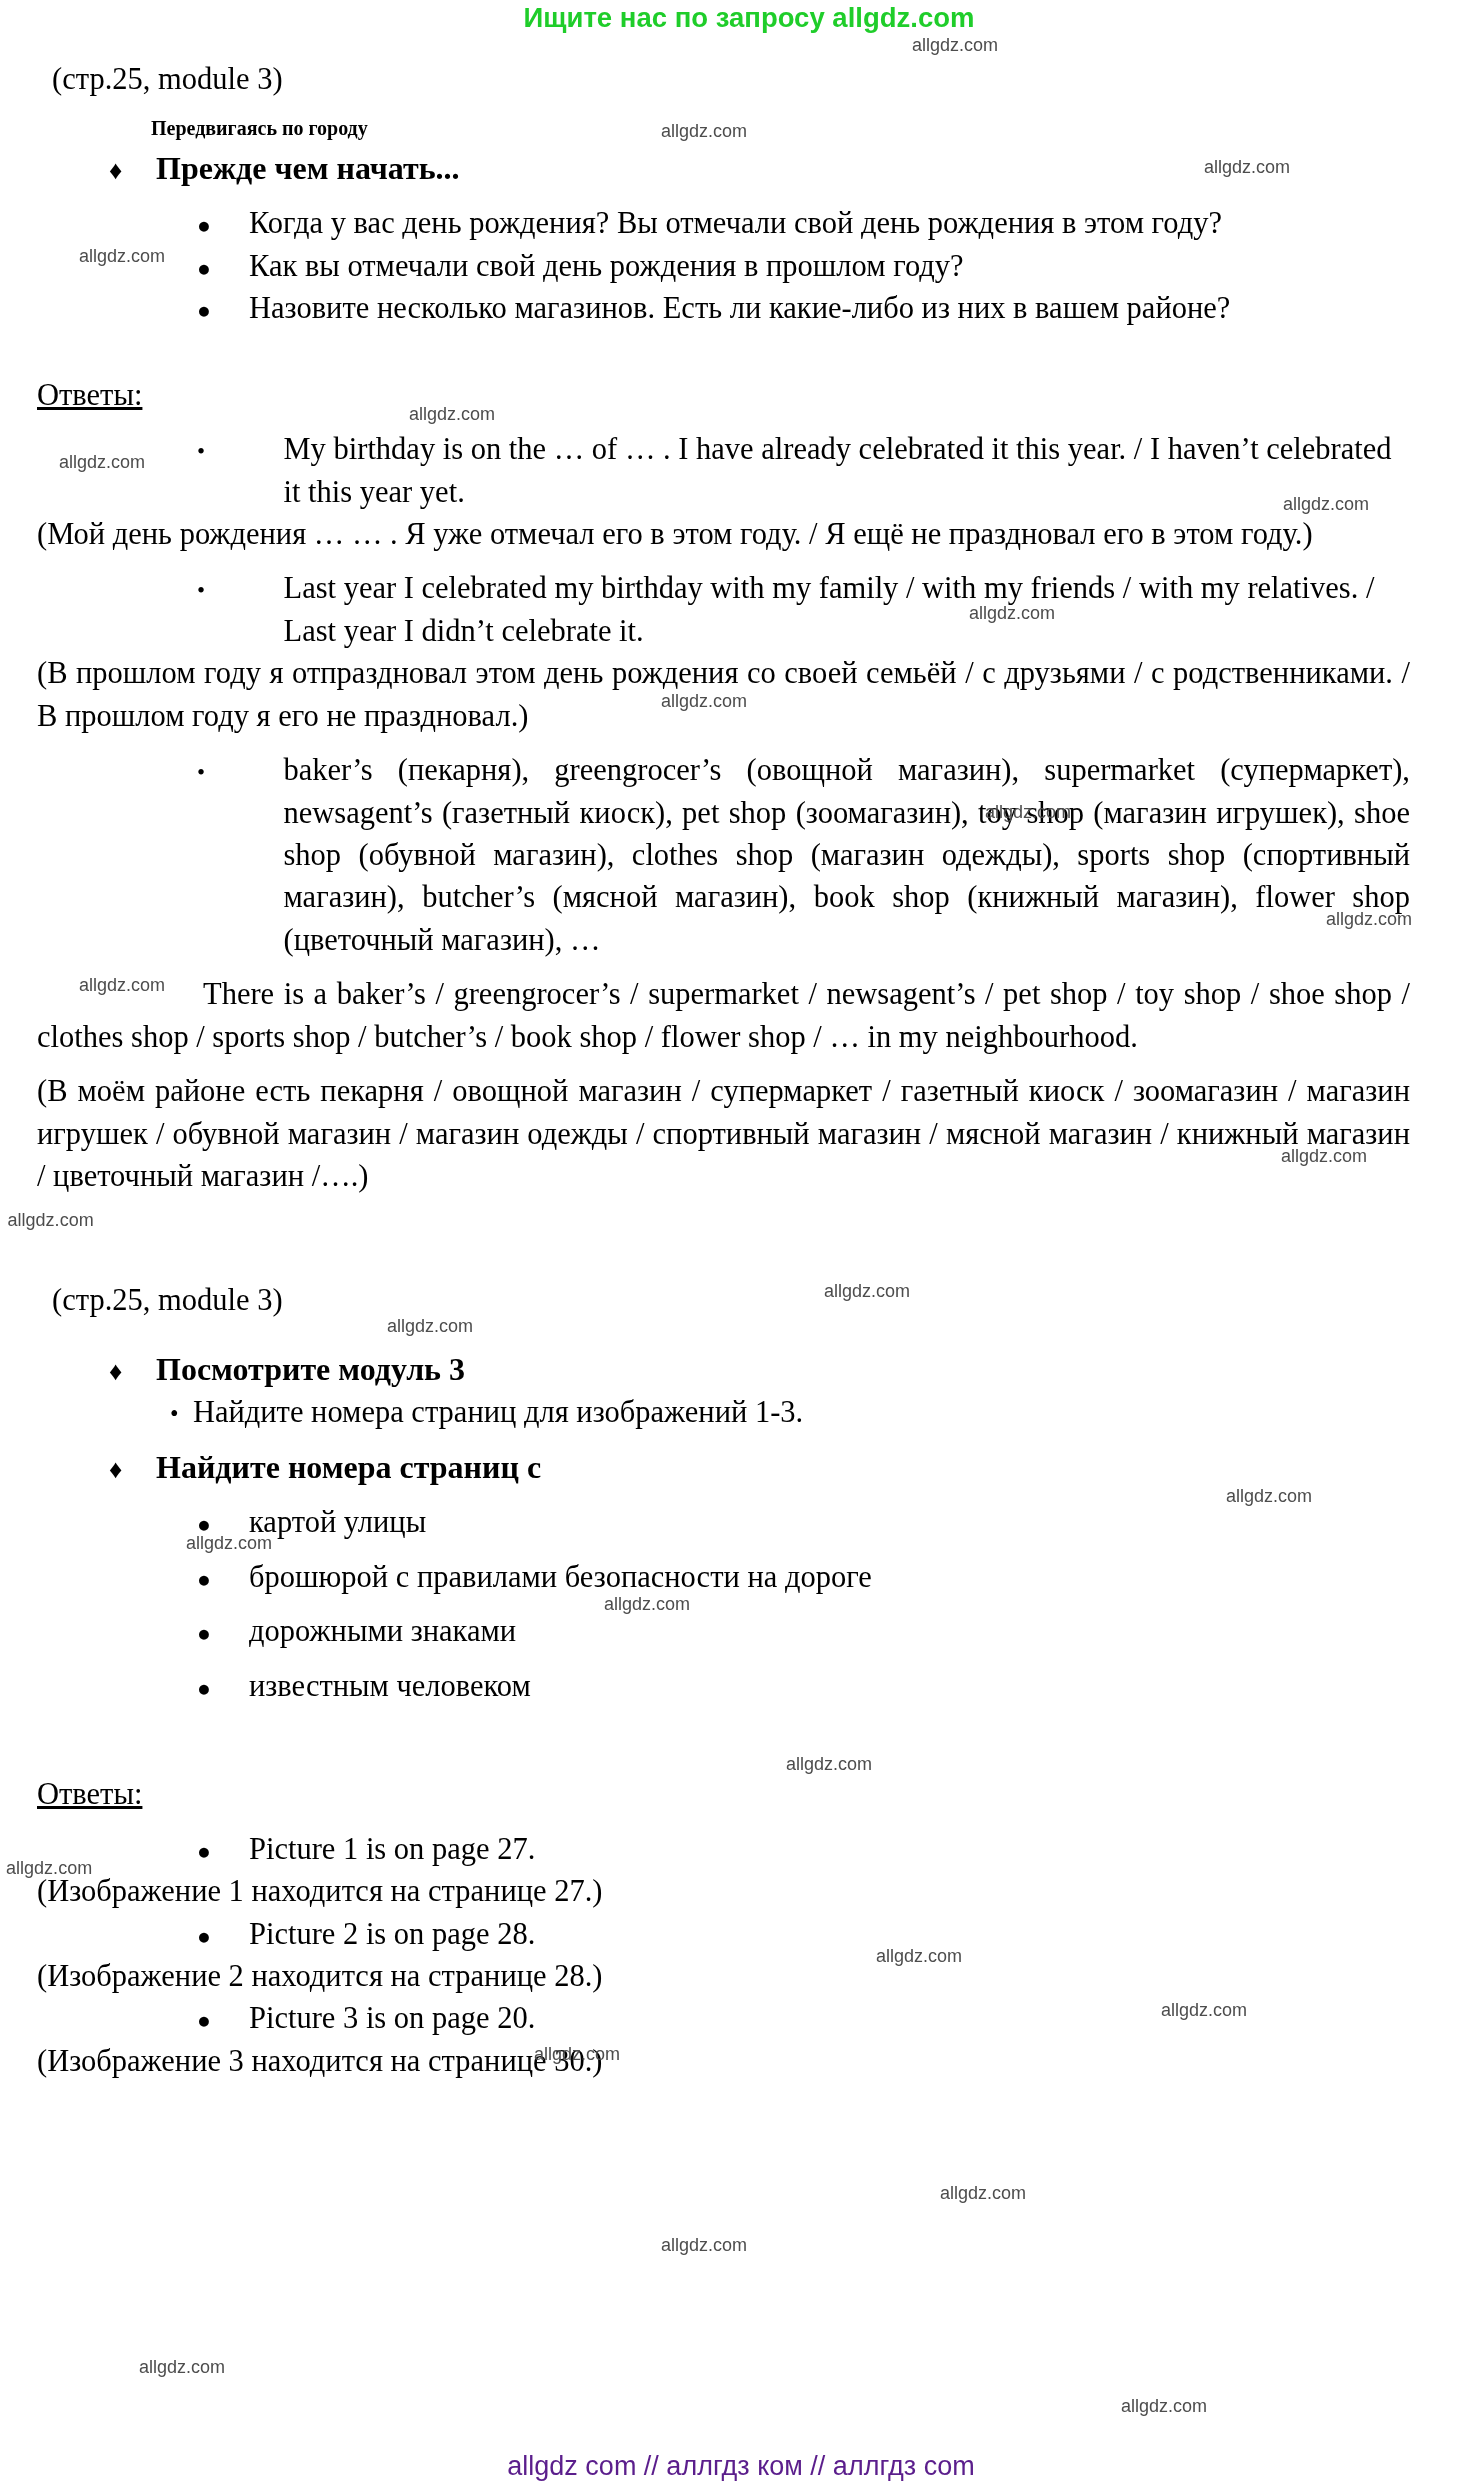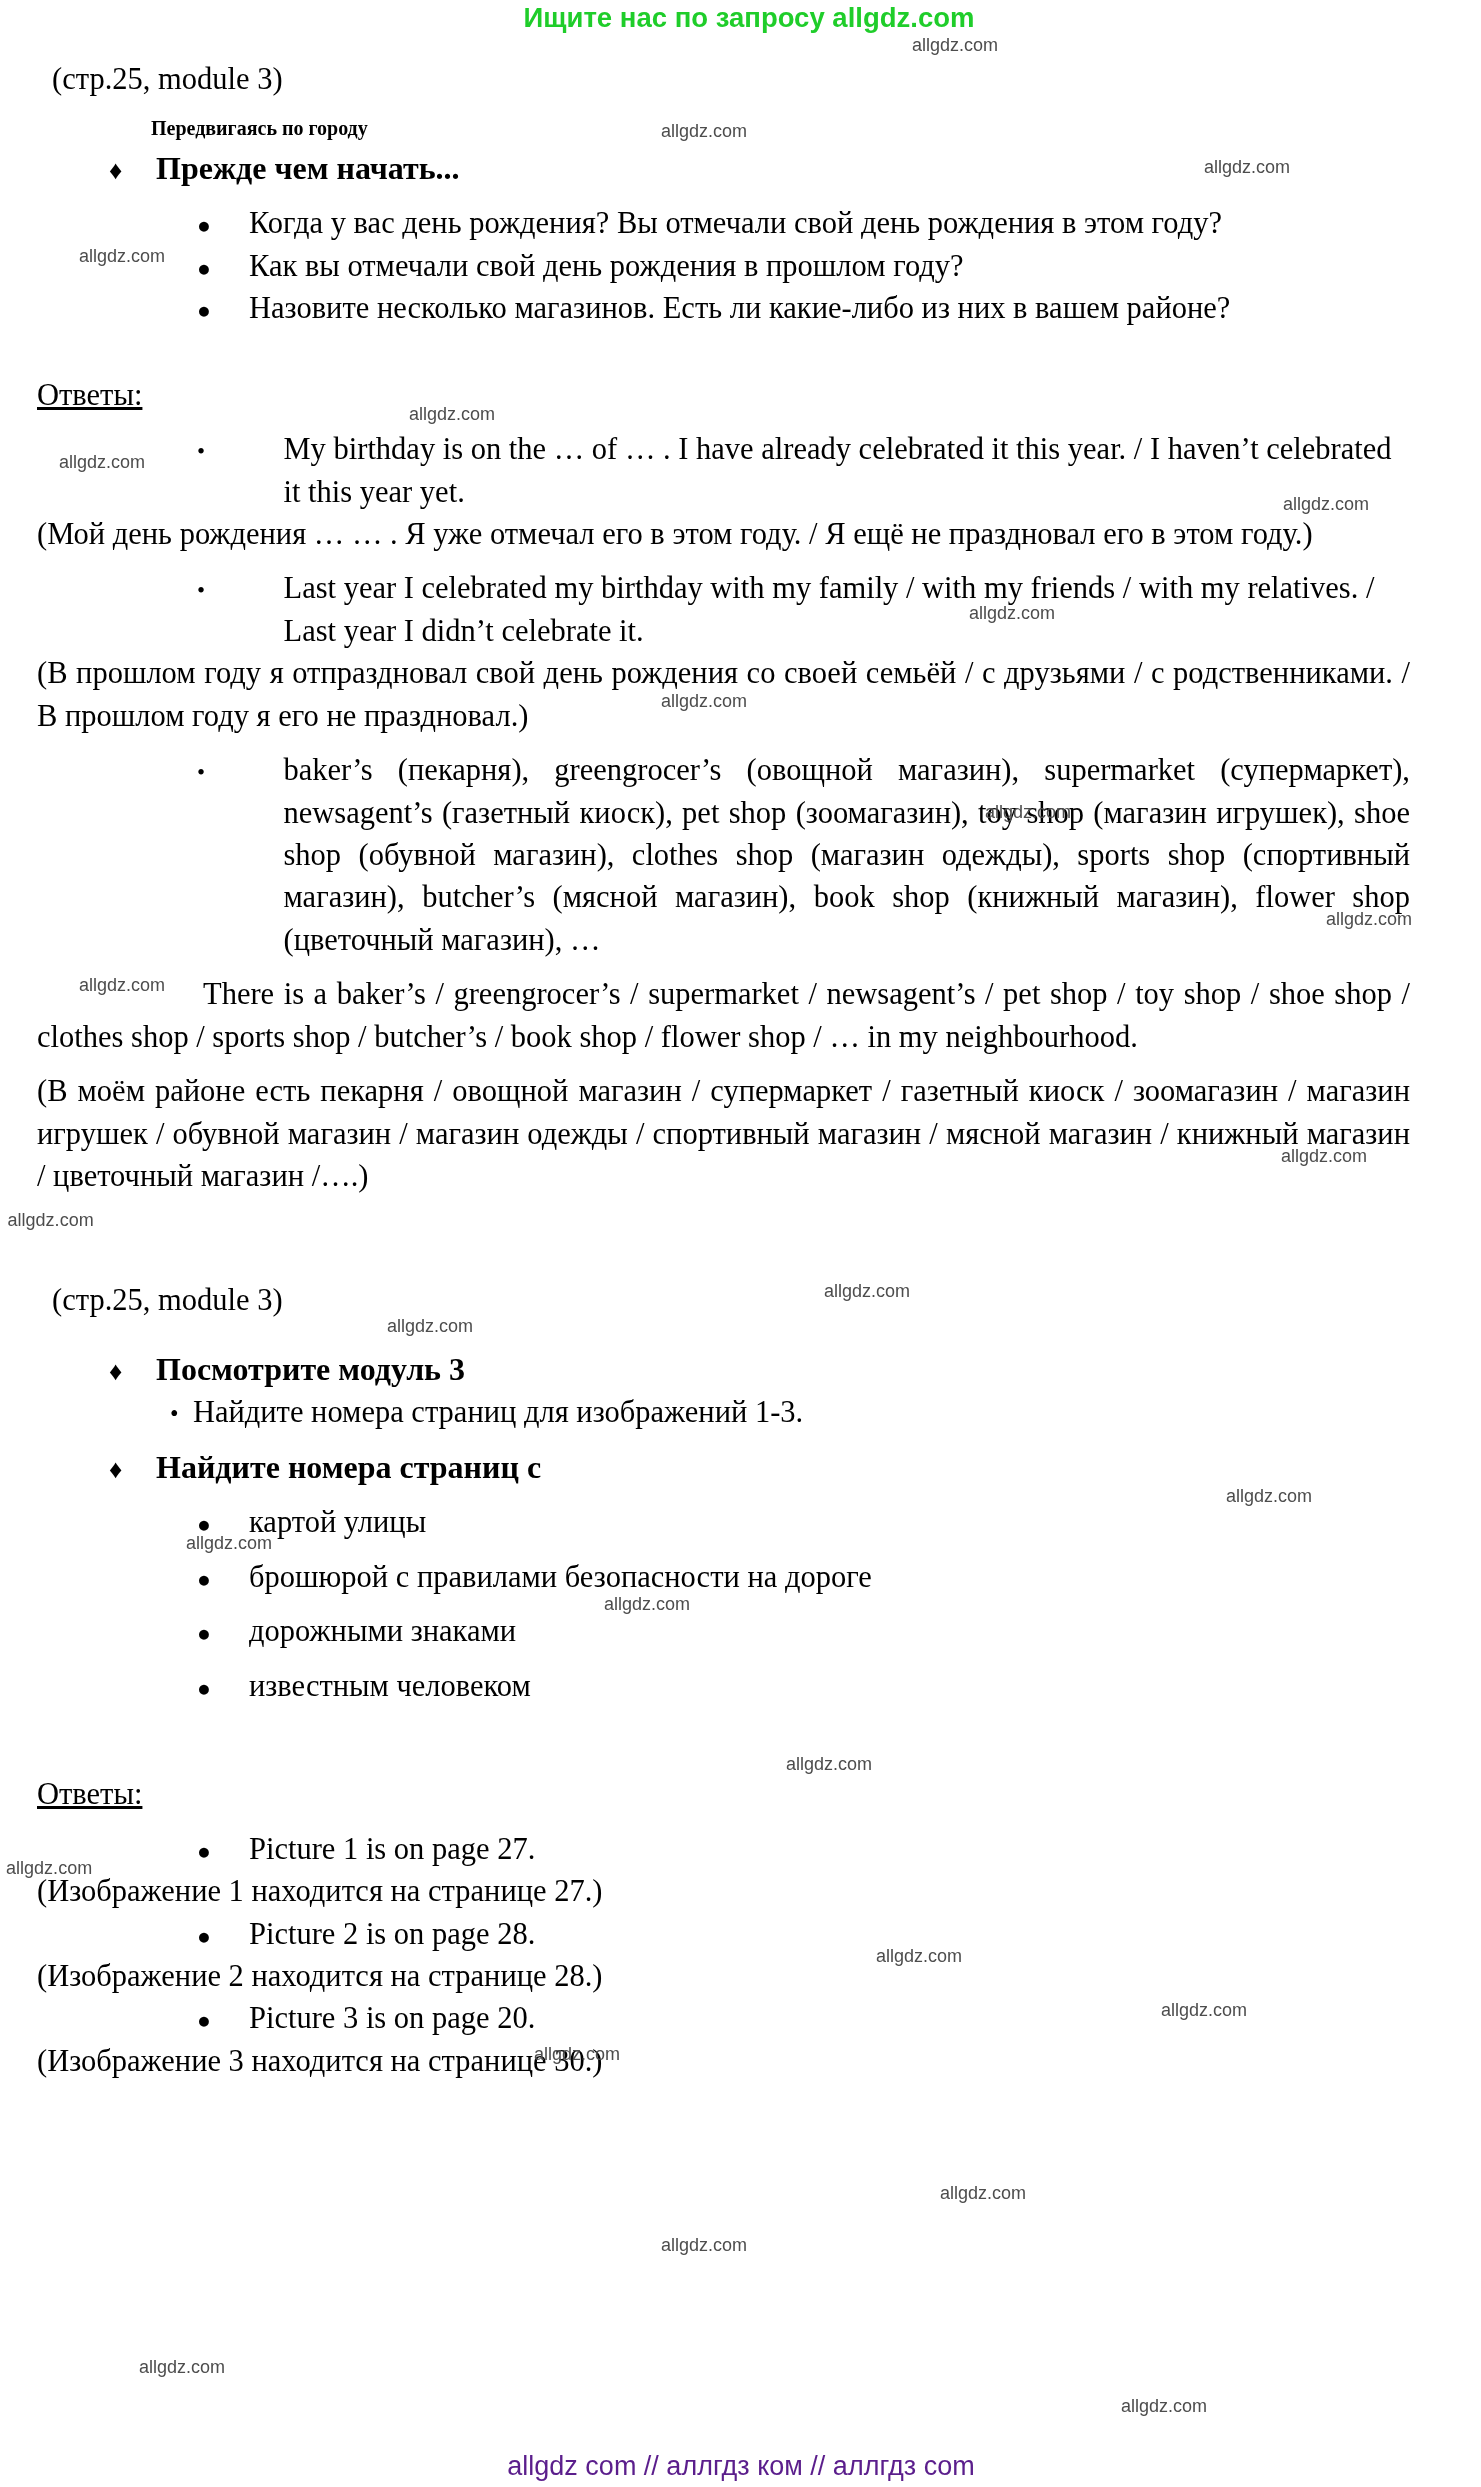--- a/index.html
+++ b/index.html
@@ -251,21 +251,21 @@
       <span class="abtxt">My birthday is on the … of … . I have already celebrated it this year. / I haven’t celebrated it this year yet.</span>
     </div>
     <p class="hang">(Мой день рождения … … . Я уже отмечал его в этом году. / Я ещё не праздновал его в этом году.)</p>
 
     <div class="spacer-sm"></div>
 
     <div class="ans-bullet-row">
       <span class="abdot">•</span>
       <span class="abtxt">Last year I celebrated my birthday with my family / with my friends / with my relatives. / Last year I didn’t celebrate it.</span>
     </div>
-    <p class="hang">(В прошлом году я отпраздновал свой день рождения со своей семьёй / с друзьями / с родственниками. / В прошлом году я его не праздновал.)</p>
+    <p class="hang">(В прошлом году я отпраздновал этом день рождения со своей семьёй / с друзьями / с родственниками. / В прошлом году я его не праздновал.)</p>
 
     <div class="spacer-sm"></div>
 
     <div class="ans-bullet-row">
       <span class="abdot">•</span>
       <span class="abtxt" style="padding-left:59px; text-align:justify;">baker’s (пекарня), greengrocer’s (овощной магазин), supermarket (супермаркет), newsagent’s (газетный киоск), pet shop (зоомагазин), toy shop (магазин игрушек), shoe shop (обувной магазин), clothes shop (магазин одежды), sports shop (спортивный магазин), butcher’s (мясной магазин), book shop (книжный магазин), flower shop (цветочный магазин), …</span>
     </div>
 
     <div class="spacer-sm"></div>
 

